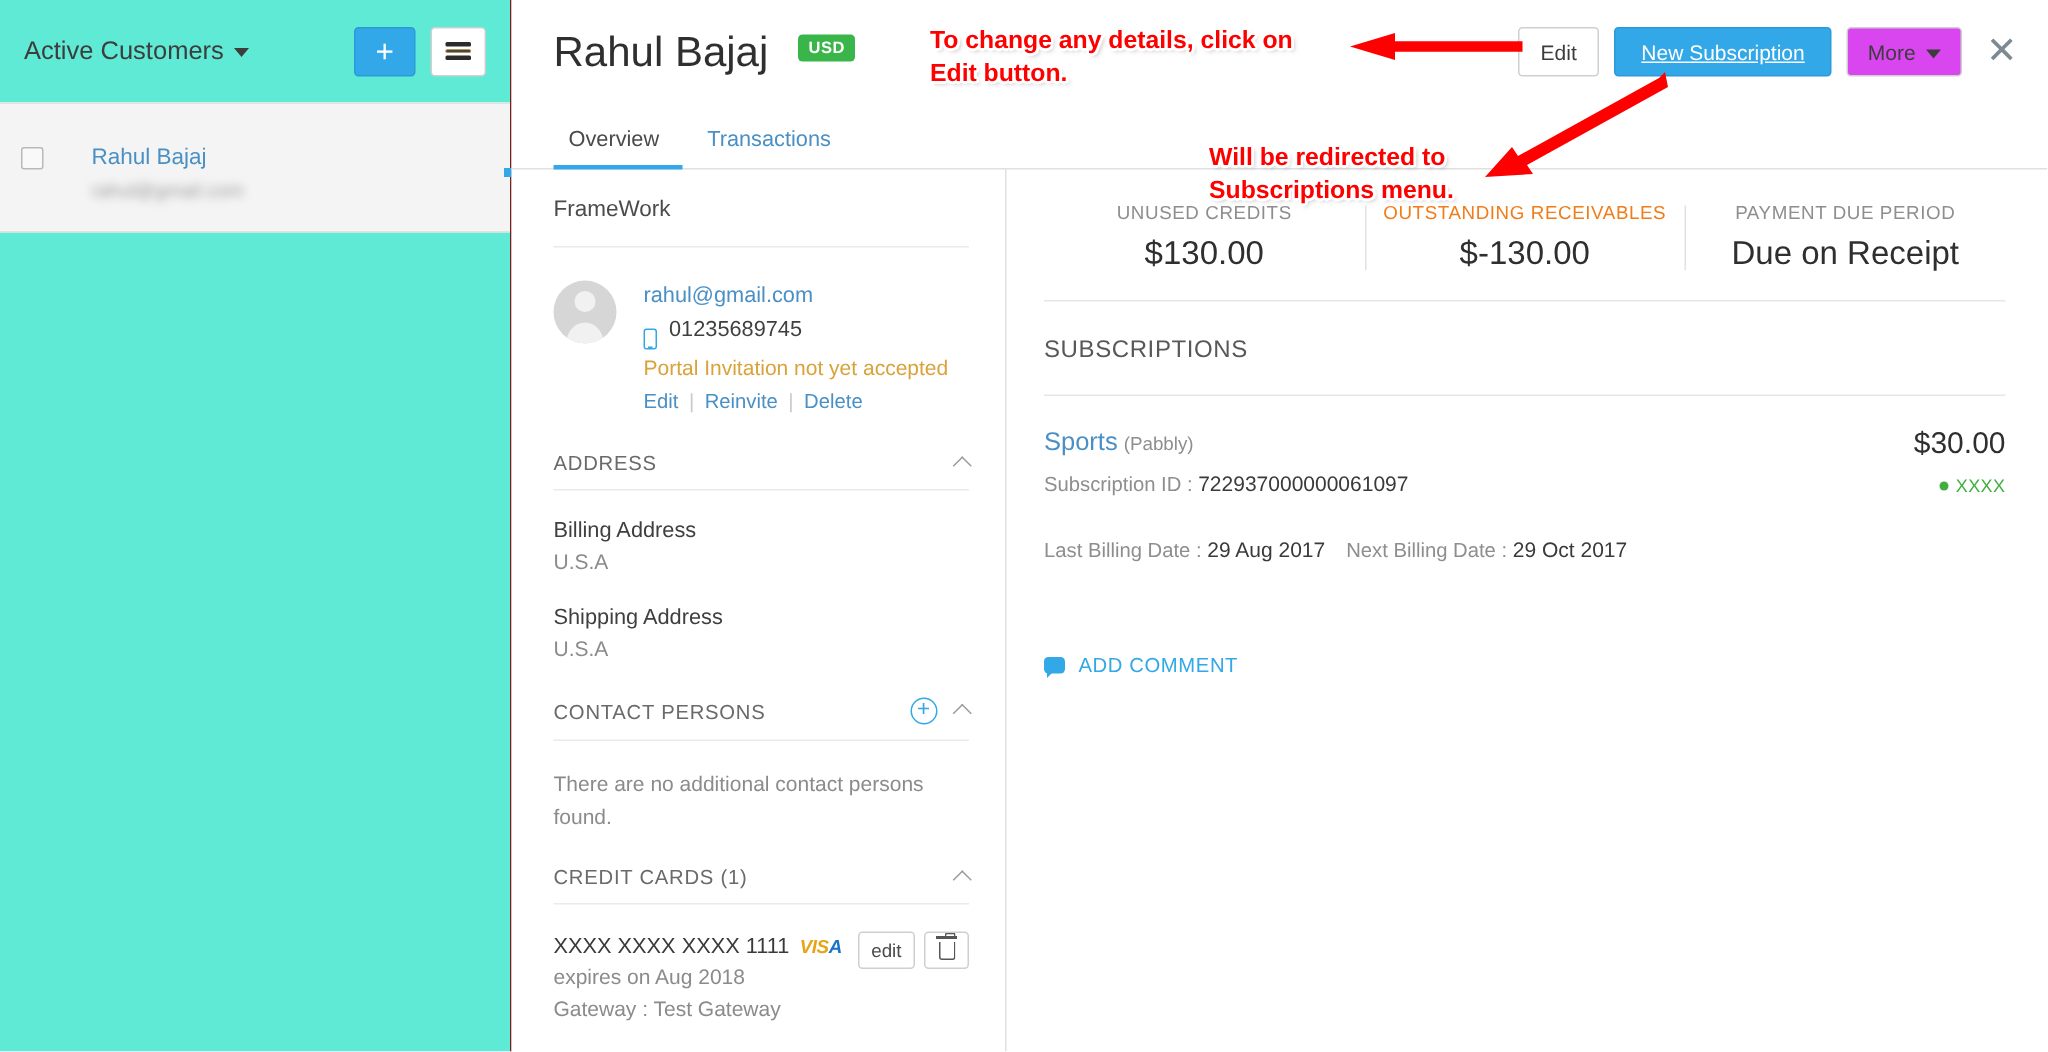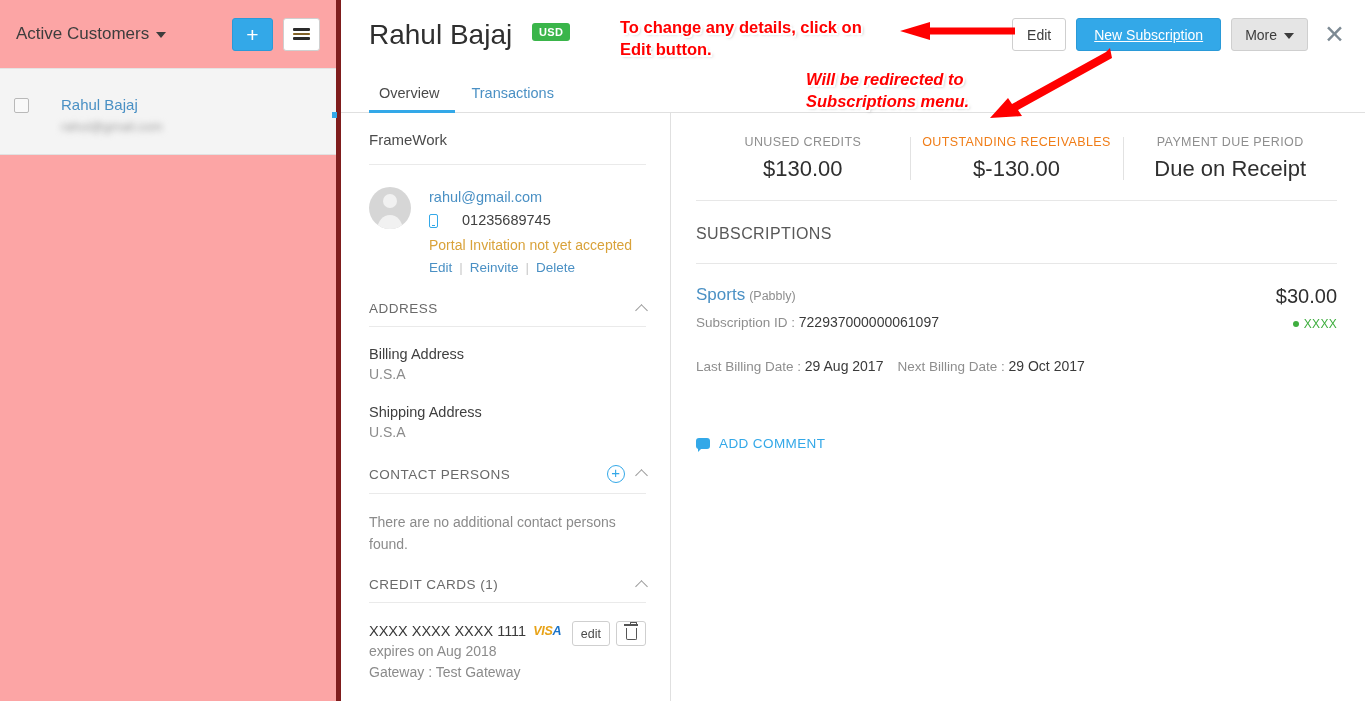--- a/index.html
+++ b/index.html
@@ -8,22 +8,22 @@
     font-family: "Liberation Sans", sans-serif;
     background: #ffffff;
     overflow: hidden;
     -webkit-font-smoothing: antialiased;
   }
   .app { position: relative; width: 1365px; height: 701px; display: flex; }
 
   
   .sidebar {
     width: 341px; height: 701px;
-    border-right: 5px solid #7f1d1d;
-    background: #fca5a5;
+    border-right: 1px solid #7f1d1d;
+    background: #5eead4;
     flex: 0 0 341px;
     position: relative;
   }
   .sidebar-header {
     height: 69px;
     display: flex; align-items: center;
     padding: 0 16px 0 16px;
     border-bottom: 1px solid #e4e4e4;
   }
   .sb-title {
@@ -92,21 +92,21 @@
     vertical-align: middle; margin-left: 12px; position: relative; top: -4px;
   }
   .head-actions { margin-left: auto; display: flex; align-items: center; gap: 10px; }
   .btn {
     height: 33px; border-radius: 3px; font-size: 14px;
     display: flex; align-items: center; justify-content: center;
     cursor: pointer; white-space: nowrap;
   }
   .btn-default { background: #fff; border: 1px solid #cfcfcf; color: #3c3c3c; padding: 0 14px; }
   .btn-primary { background: #33a8e8; border: 1px solid #2a9ad8; color: #fff; padding: 0 17px; text-decoration: underline; }
-  .btn-more { background:#e5e5e5; border:1px solid #cfcfcf; color:#3c3c3c; padding: 0 13px; gap:7px; }
+  .btn-more { background:#d946ef; border:1px solid #cfcfcf; color:#3c3c3c; padding: 0 13px; gap:7px; }
   .btn-more .caret-down { border-top-color:#3c3c3c; }
   .btn-close {
     color: #7d8a94; font-size: 25px; line-height: 1; cursor: pointer;
     padding: 0 2px 0 6px; font-weight: 300;
   }
 
   
   .tabs {
     display: flex; gap: 0; padding-left: 28px;
     border-bottom: 1px solid #e0e0e0; height: 44px; align-items: flex-end;
@@ -142,21 +142,21 @@
   .avatar::before {
     content:""; position:absolute; left:50%; top:7px; transform:translateX(-50%);
     width:14px; height:14px; border-radius:50%; background:#f1f1f1;
   }
   .avatar::after {
     content:""; position:absolute; left:50%; bottom:-6px; transform:translateX(-50%);
     width:25px; height:20px; border-radius:50% 50% 0 0 / 70% 70% 0 0; background:#f1f1f1;
   }
   .contact-info { margin-left: 18px; }
   .c-email { font-size: 14.5px; color: #4a90c4; line-height: 21px; cursor: pointer; }
-  .c-phone { font-size: 14.5px; color: #3f3f3f; line-height: 25px; display: flex; align-items: center; gap: 24px; }
+  .c-phone { font-size: 14.5px; color: #3f3f3f; line-height: 25px; display: flex; align-items: flex-end; gap: 8px; }
   .phone-ico {
     width: 9px; height: 14px; border: 1.5px solid #33a8e8; border-radius: 2px;
     display: inline-block; position: relative; flex: 0 0 9px;
   }
   .phone-ico::after { content:""; position:absolute; left:2px; bottom:0.5px; width:3px; height:1px; background:#33a8e8; }
   .c-warn { font-size: 14px; color: #d9a23a; line-height: 24px; }
   .c-links { font-size: 13.5px; color: #4a90c4; line-height: 22px; display:flex; align-items:center; }
   .c-links span.sep { color: #c9c9c9; margin: 0 7px; }
   .c-links a { color: #4a90c4; text-decoration: none; cursor: pointer; }
 
@@ -245,21 +245,21 @@
   .anno {
     position: absolute; color: #ff0000; font-weight: bold;
     font-size: 16.5px; line-height: 22px; white-space: pre-line;
     text-shadow:
       -1.6px -1.6px 0 #fff, 1.6px -1.6px 0 #fff, -1.6px 1.6px 0 #fff, 1.6px 1.6px 0 #fff,
       0 -1.8px 0 #fff, 0 1.8px 0 #fff, -1.8px 0 0 #fff, 1.8px 0 0 #fff,
       2px 2px 3px rgba(130,130,130,.55);
     pointer-events: none;
   }
   .anno1 { left: 620px; top: 16px; }
-  .anno2 { left: 806px; top: 68px; font-style: italic; }
+  .anno2 { left: 806px; top: 94px; }
   .arrows { position: absolute; inset: 0; pointer-events: none; }
 </style>
 </head>
 <body>
 
 <div class="app">
 
   <div class="sidebar">
     <div class="sidebar-header">
       <div class="sb-title">

